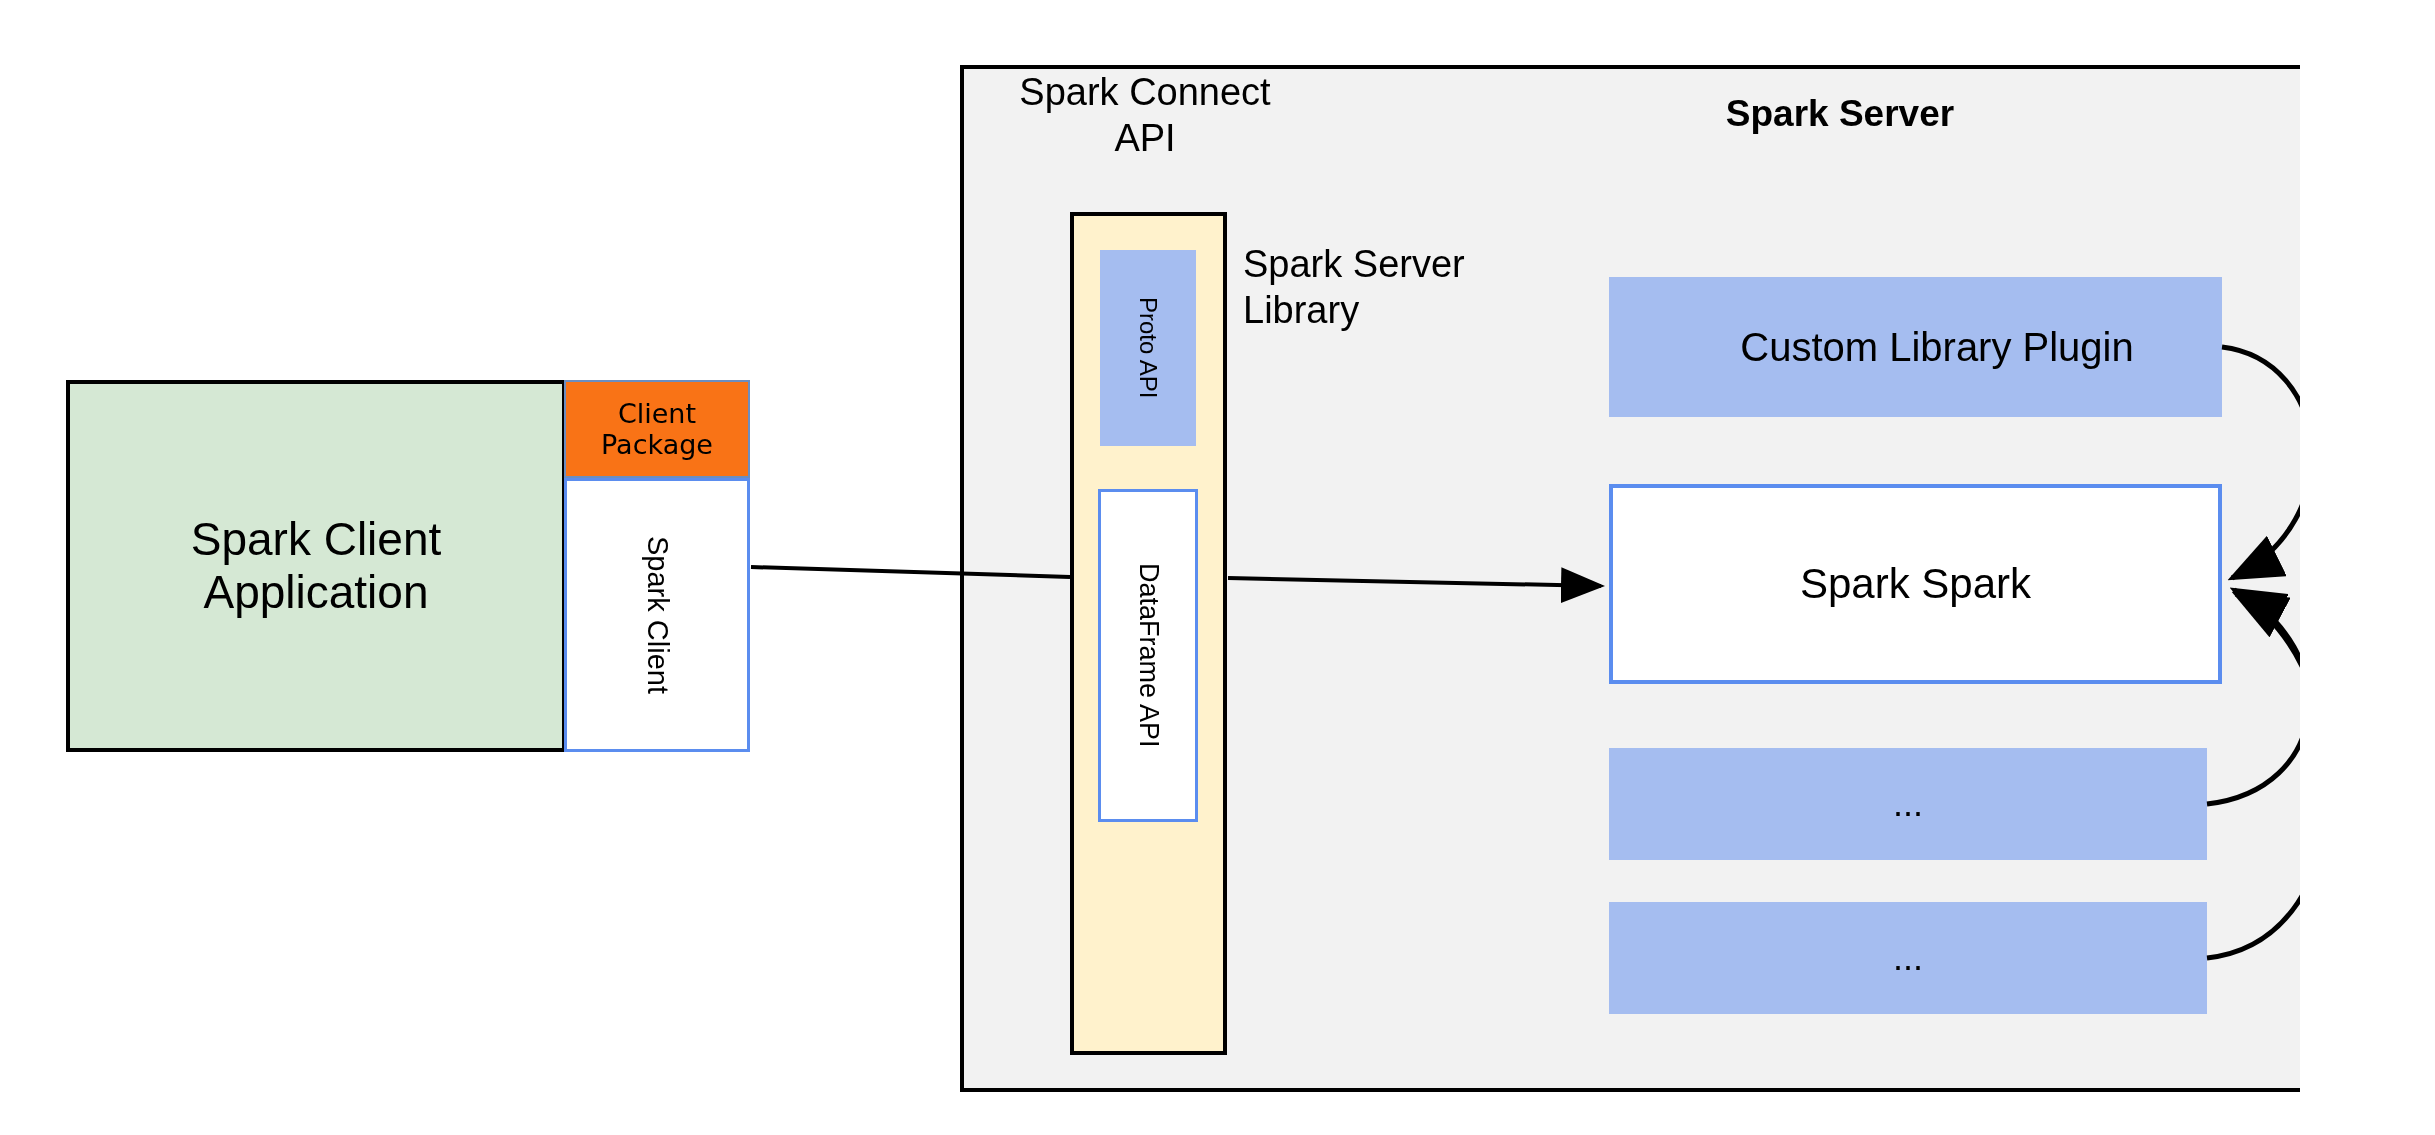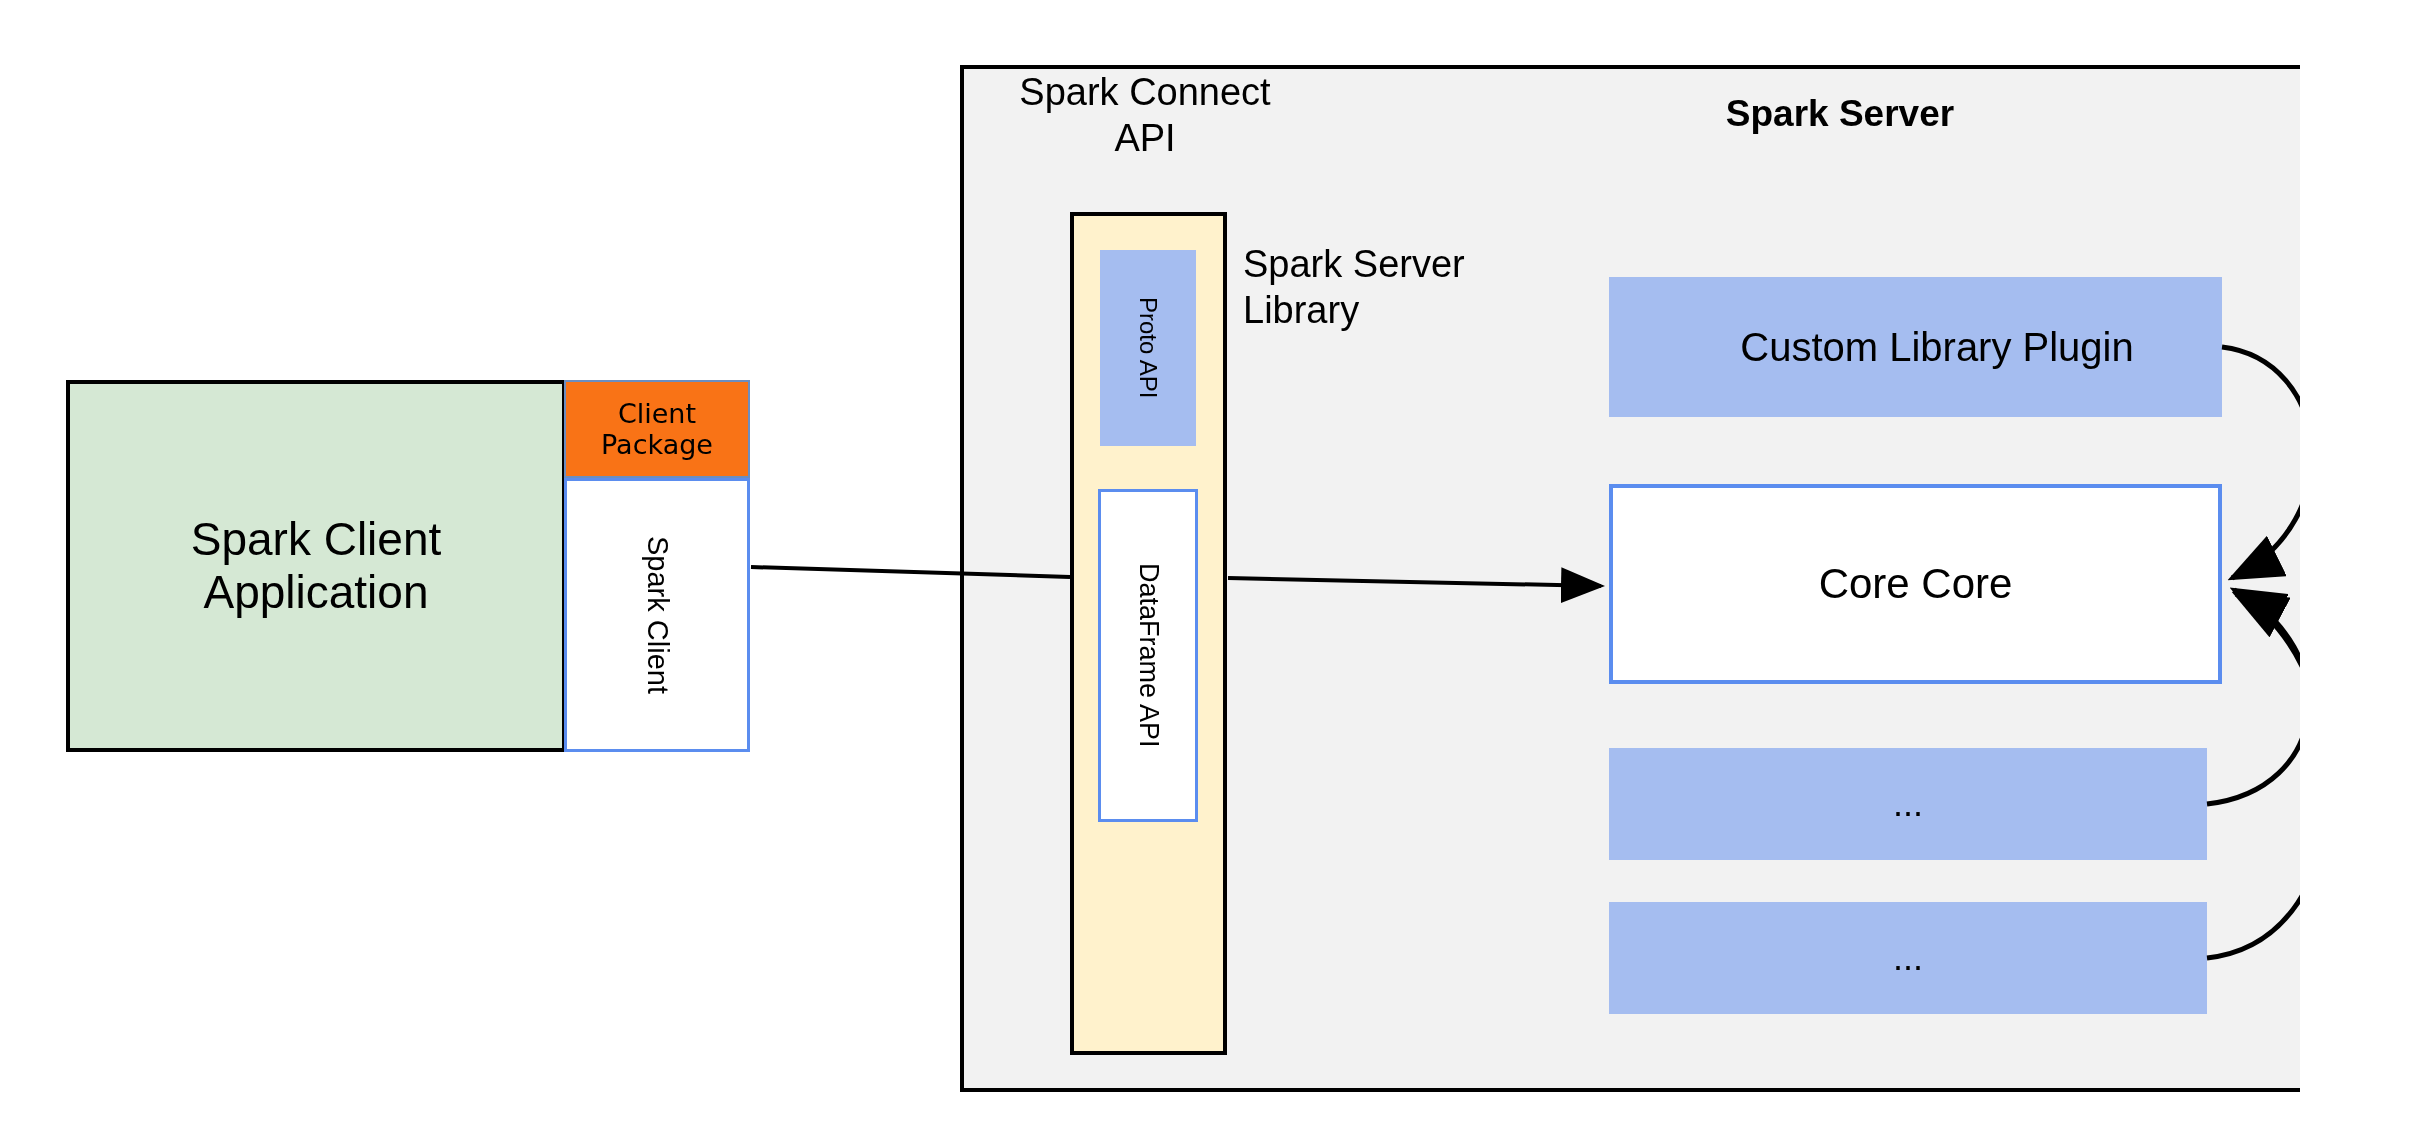--- a/index.html
+++ b/index.html
@@ -170,21 +170,21 @@
   <div class="box" id="proto-api">
     <span class="vtext">Proto API</span>
   </div>
 
   <div class="box" id="dataframe-api">
     <span class="vtext">DataFrame API</span>
   </div>
 
   <div class="box" id="custom-library-plugin">Custom Library Plugin</div>
 
-  <div class="box" id="spark-core">Core Core</div>
+  <div class="box" id="spark-core">Spark Spark</div>
 
   <div class="box" id="ellipsis-1">...</div>
 
   <div class="box" id="ellipsis-2">...</div>
 
   <div class="box" id="client-app">Spark Client
 Application</div>
 
   <div class="box" id="client-package">Client
 Package</div>

